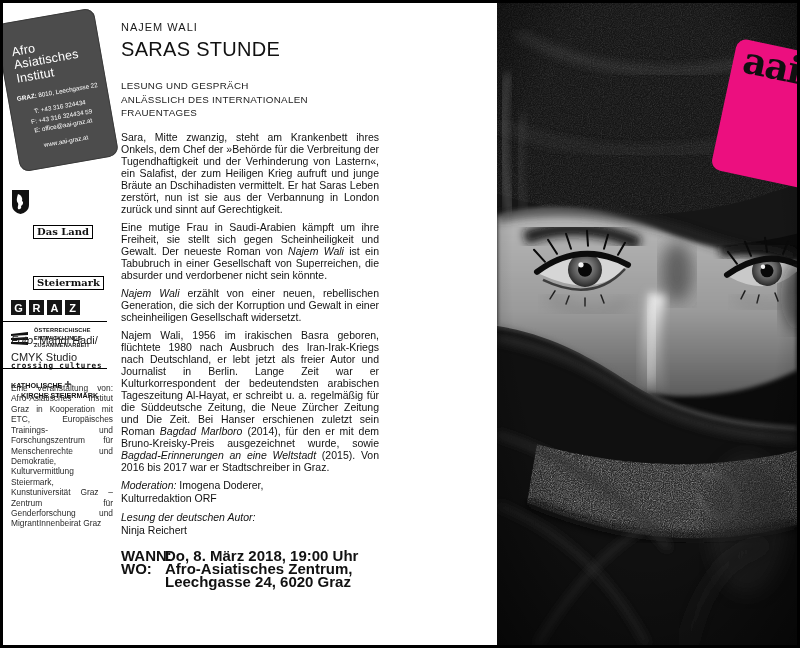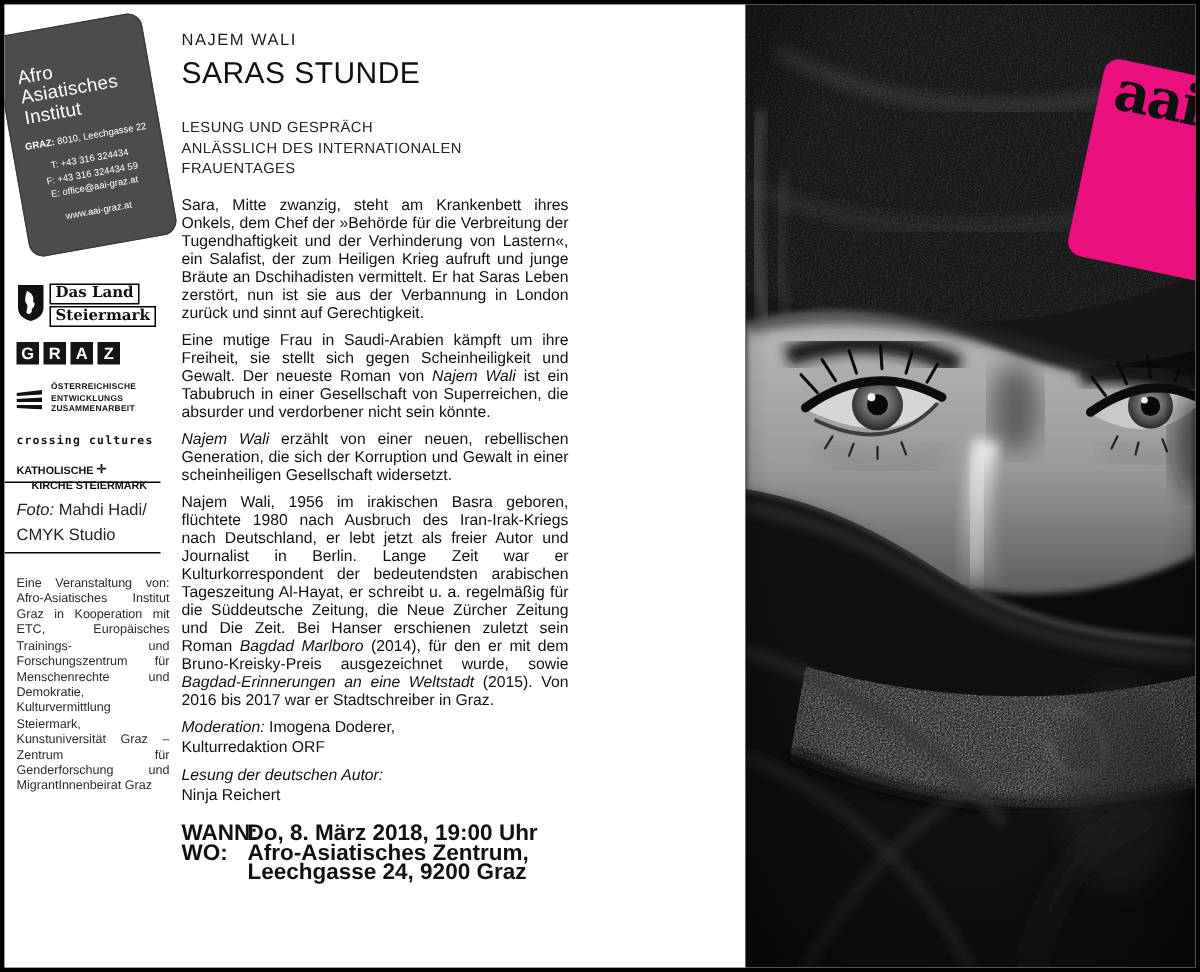--- a/index.html
+++ b/index.html
@@ -14,21 +14,21 @@
   .card-title{padding:24px 0 0 12px;font-size:12.5px;line-height:1.06;letter-spacing:.2px;}
   .card-addr{margin-top:9px;text-align:center;font-size:6.3px;white-space:nowrap;}
   .card-addr b{font-weight:bold;}
   .card-contact{margin-top:7px;text-align:center;font-size:6.3px;line-height:1.55;white-space:nowrap;}
   .card-web{margin-top:7px;text-align:center;font-size:6.3px;}
 
   
   .logos{position:absolute;left:8px;top:186px;width:102px;}
   .logo-st{display:flex;gap:3px;align-items:flex-start;}
   .st-text{font-family:"DejaVu Serif",serif;font-weight:bold;font-size:10px;line-height:1;}
-  .st-line{display:inline-block;border:1px solid #000;padding:1px 3px;margin-bottom:1px;}
+  .st-line{display:inline-block;border:1px solid #000;padding:1px 3px;margin-bottom:1px;margin-top:36px;}
   .logo-graz{margin-top:9px;display:flex;gap:3px;}
   .graz-box{width:15px;height:15px;background:#151515;color:#fff;font-weight:bold;font-size:11px;
             display:flex;align-items:center;justify-content:center;}
   .logo-oeza{margin-top:12px;display:flex;gap:5px;align-items:center;}
   .oeza-text{font-size:5.6px;font-weight:bold;line-height:1.35;letter-spacing:.2px;}
   .crossing{margin-top:11px;font-family:"DejaVu Sans Mono",monospace;font-size:7.6px;font-weight:bold;letter-spacing:.8px;}
   .kirche{margin-top:11px;font-size:7.2px;font-weight:bold;line-height:1.3;}
   .kirche .l2{margin-left:10px;}
   .kreuz{display:inline-block;transform:translateY(-1px);font-size:8px;}
 
@@ -167,21 +167,21 @@
 
       <div class="event">
         <div class="evt-row">
           <span class="evt-label">WANN:</span>
           <span>Do, 8. März 2018, 19:00 Uhr</span>
         </div>
         <div class="evt-row">
           <span class="evt-label">WO:</span>
           <span>
             <span>Afro-Asiatisches Zentrum,</span><br>
-            <span>Leechgasse 24, 9200 Graz</span>
+            <span>Leechgasse 24, 6020 Graz</span>
           </span>
         </div>
       </div>
     </div>
   </div>
 
   <div class="photo-panel">
     <svg class="portrait" viewBox="0 0 300 640" preserveAspectRatio="none">
       <defs>
         <linearGradient id="skinGrad" x1="0" y1="0" x2="0" y2="1">

